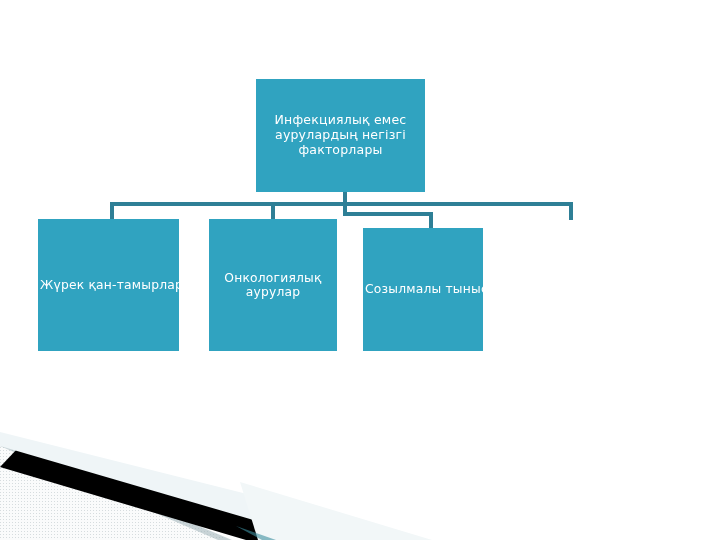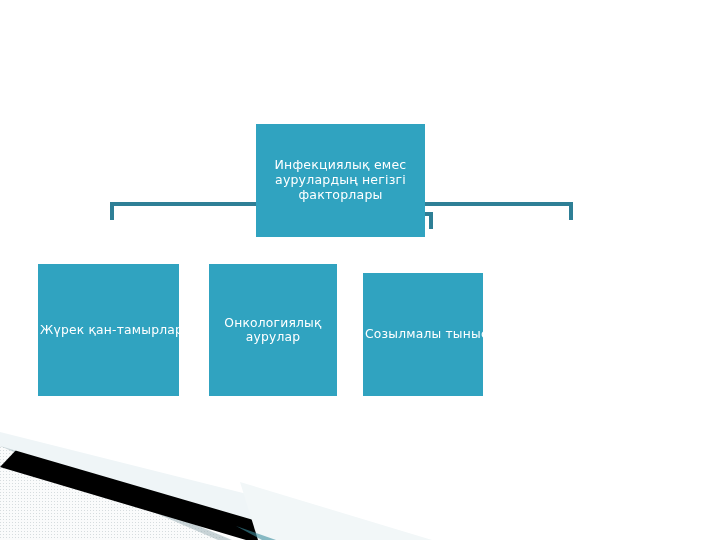--- a/index.html
+++ b/index.html
@@ -26,21 +26,20 @@
     position: absolute;
     background: #30A3C0;
     display: flex;
     align-items: center;
     justify-content: flex-start;
     text-align: center;
     box-sizing: border-box;
     color: #ffffff;
     line-height: 1.18;
     letter-spacing: 0.2px;
-    margin-top: 45px;
   }
   .node .label {
     display: block;
     width: 100%;
     white-space: pre-line;
     padding: 0 2px;
     box-sizing: border-box;
   }
 
   #node-root {

